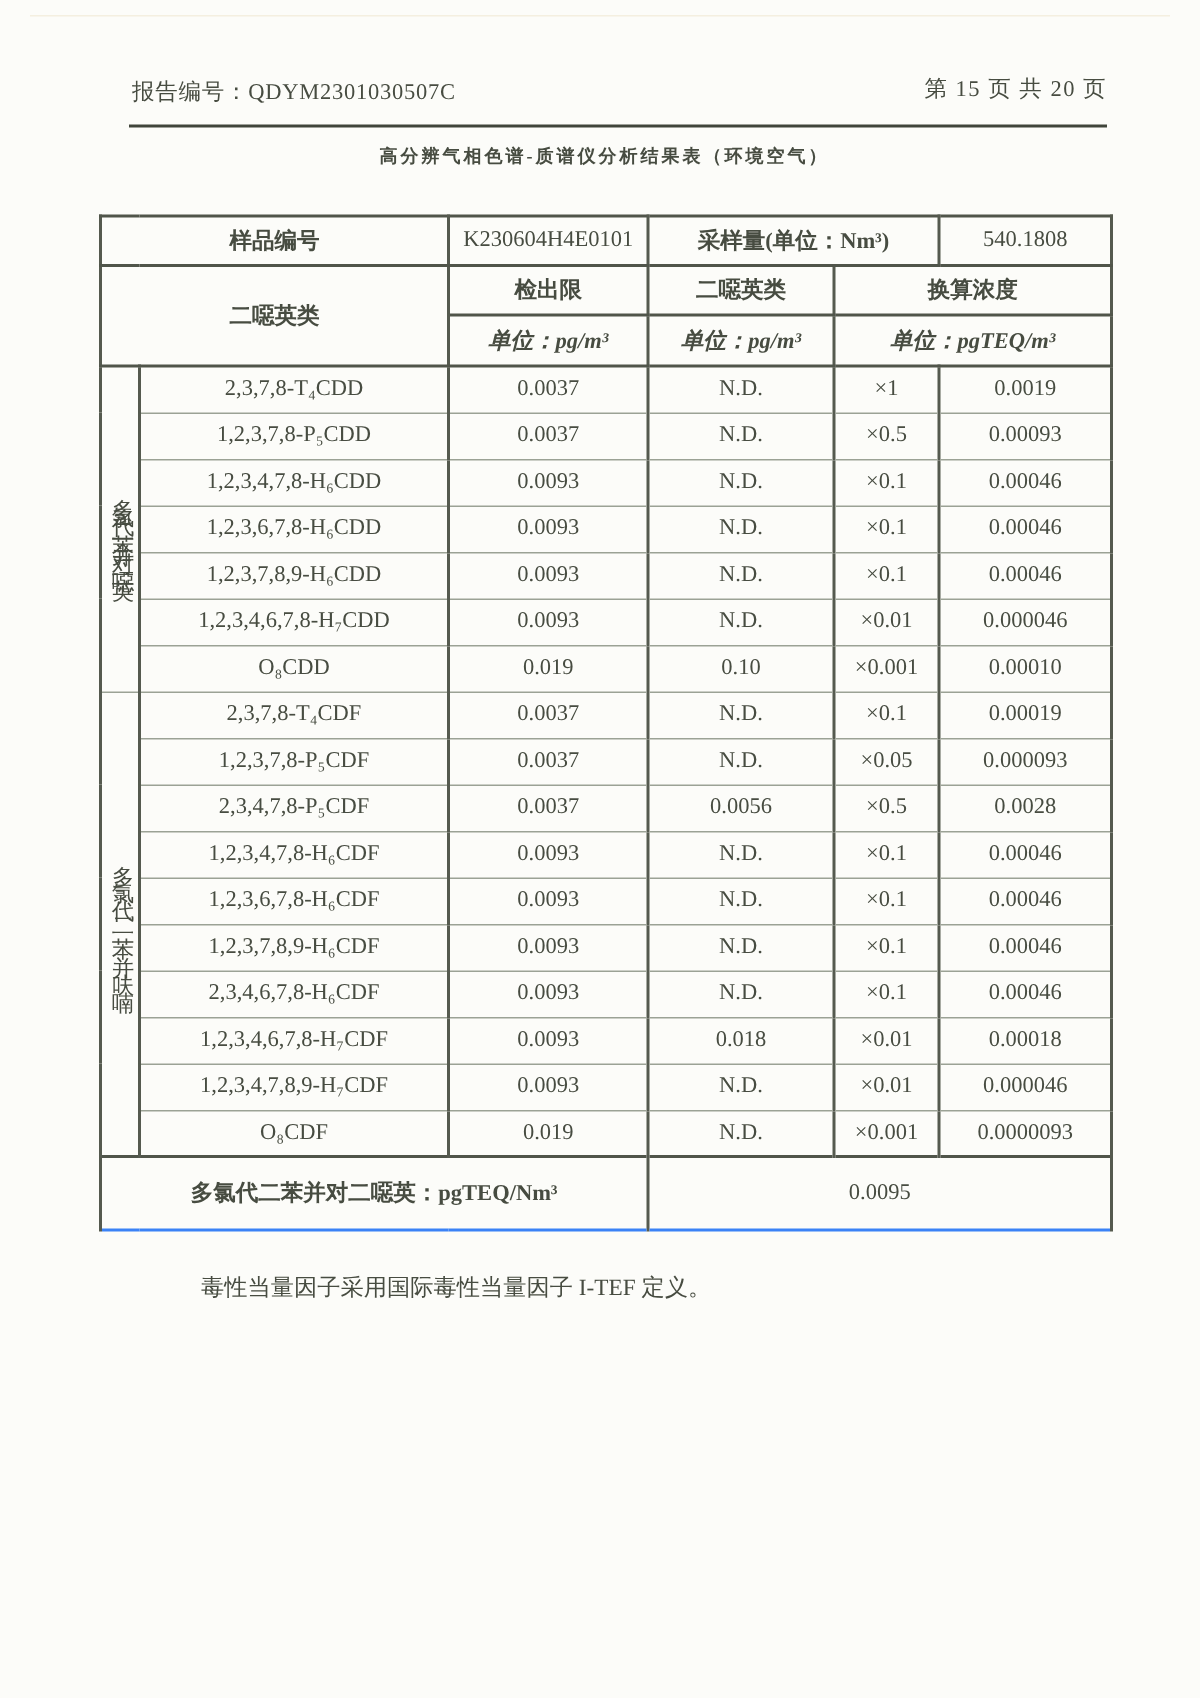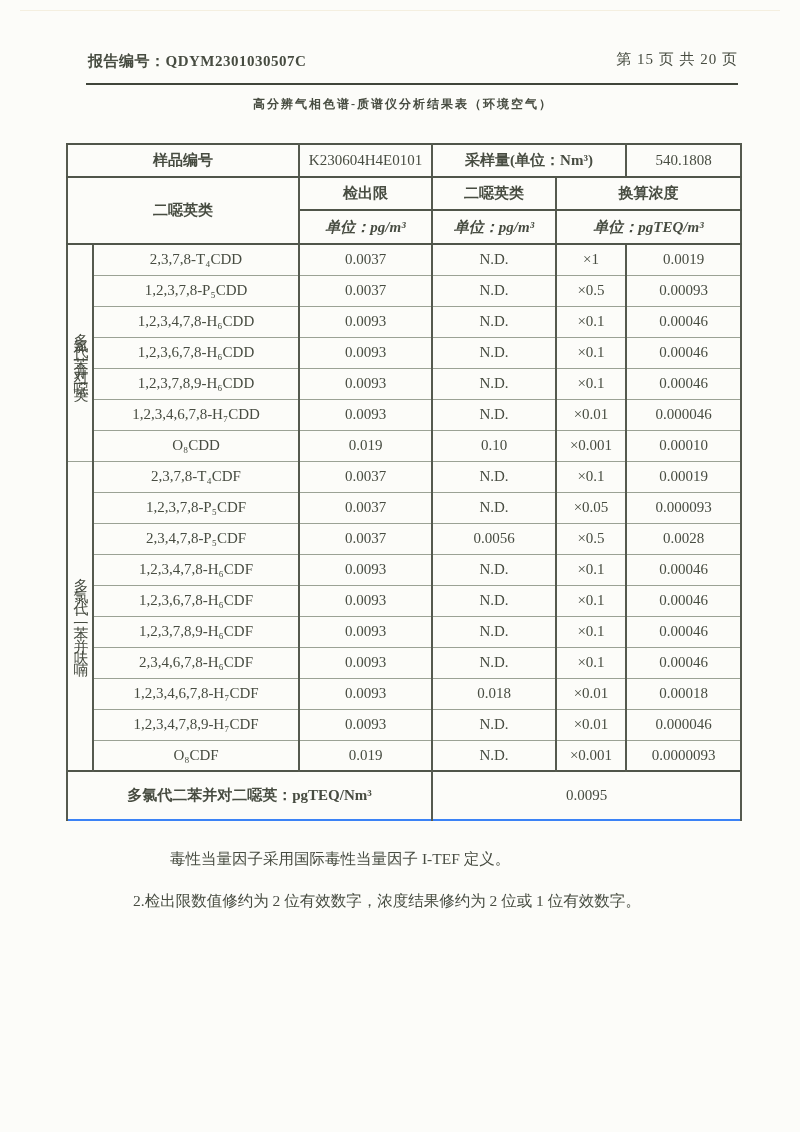--- a/index.html
+++ b/index.html
@@ -13,21 +13,21 @@
   .page { position: relative; width: 800px; height: 1132px; }
 
   .scan-artifact {
     position: absolute; top: 10px; left: 20px; width: 760px; height: 1px;
     background: #ece4cc; opacity: .55;
   }
 
   
   .hdr-left {
     position: absolute; left: 88px; top: 52px;
-    font-size: 15px; font-weight: bold; letter-spacing: .5px;
+    font-size: 15px; font-weight: normal; letter-spacing: .5px;
   }
   .hdr-right {
     position: absolute; right: 62px; top: 50px;
     font-size: 15px; letter-spacing: 1px;
   }
   .hdr-rule {
     position: absolute; left: 86px; top: 83px; width: 652px; height: 2px;
     background: #40453b;
   }
 
@@ -62,21 +62,21 @@
     display: inline-block; font-size: 15px; line-height: 26px;
   }
   .vl-pcdd { letter-spacing: 6px; }
   .vl-pcdf { letter-spacing: 12px; }
 
   
   .notes {
     position: absolute; left: 88px; top: 838px; width: 650px;
     font-size: 15.5px; line-height: 42px;
   }
-  .note-l2 { margin-left: 82px; }
+  .note-l2 { margin-left: 46px; }
   .note-l3 { margin-left: 45px; }
 </style>
 </head>
 <body>
 
 <div class="page">
 
   <div class="scan-artifact"></div>
 
   <div class="hdr-left">报告编号：QDYM2301030507C</div>
@@ -238,16 +238,15 @@
 
       <tr class="ft">
         <td colspan="3" class="b">多氯代二苯并对二噁英：pgTEQ/Nm³</td>
         <td colspan="3">0.0095</td>
       </tr>
     </tbody>
   </table>
 
   <div class="notes">
     <div class="note-l2">毒性当量因子采用国际毒性当量因子 I-TEF 定义。</div>
-    <div class="note-l3">2.检出限数值修约为 2 位有效数字，浓度结果修约为 2 位或 1 位有效数字。</div>
   </div>
 
 </div>
 
 </body></html>

